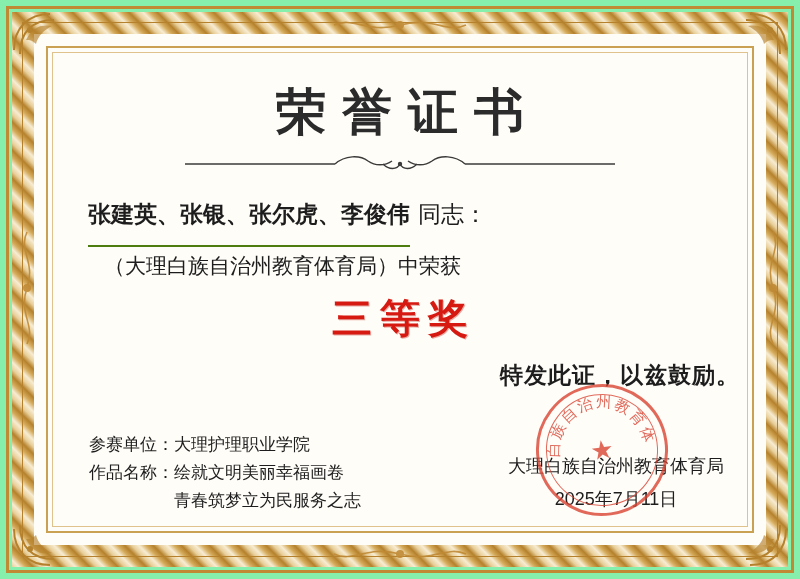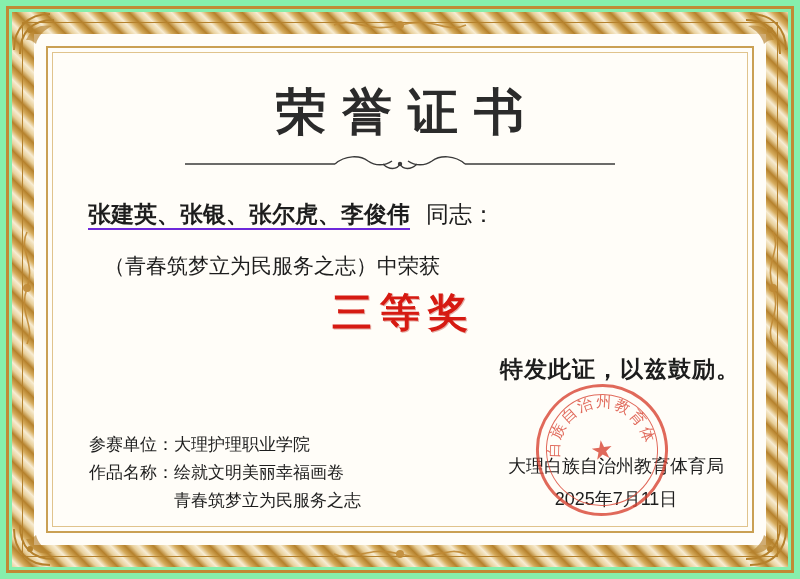--- a/index.html
+++ b/index.html
@@ -114,39 +114,40 @@
   .recipients-line {
     margin-top: 24px;
     padding-left: 28px;
     font-size: 23px;
     color: #1d1d1d;
     font-family: "DejaVu Sans", "Liberation Sans", sans-serif;
     white-space: nowrap;
   }
   .recipients {
     font-weight: bold;
-    border-bottom: 2px solid #6d28d9;
-    padding-bottom: 1px;
+    border-bottom: 2px solid #4d7c0f;
+    padding-bottom: 18px;
   }
   .honorific {
-    margin-left: 16px;
+    margin-left: 8px;
   }
 
   .body-lines {
     margin-top: 18px;
     padding-left: 44px;
     font-size: 21px;
     color: #1d1d1d;
     line-height: 1.75;
     font-family: "DejaVu Sans", "Liberation Sans", sans-serif;
   }
   .body-lines .l2 { padding-left: 0px; }
 
   .award {
     text-align: center;
+    margin-top: 6px;
     font-family: "DejaVu Serif", "Liberation Serif", serif;
     font-weight: bold;
     font-size: 40px;
     letter-spacing: 8px;
     text-indent: 8px;
     color: #d61a12;
     text-shadow: 1px 1px 0 rgba(180,20,10,0.35);
   }
 
   .encourage {
@@ -295,21 +296,21 @@
         <path d="M198 11 C204 17 212 17 215 11 C218 17 226 17 232 11"></path>
         <circle cx="215" cy="11" r="2.2" fill="currentColor" stroke="none"></circle>
       </svg>
     </div>
 
     <div class="recipients-line">
       <span class="recipients">张建英、张银、张尔虎、李俊伟</span><span class="honorific">同志：</span>
     </div>
 
     <div class="body-lines">
-      <div class="l2">（青春筑梦立为民服务之志）中荣获</div>
+      <div class="l2">（大理白族自治州教育体育局）中荣获</div>
     </div>
 
     <div class="award">三等奖</div>
 
     <div class="encourage">特发此证，以兹鼓励。</div>
 
     <div class="footer">
 
       <div class="footer-left">
         <div class="row">

